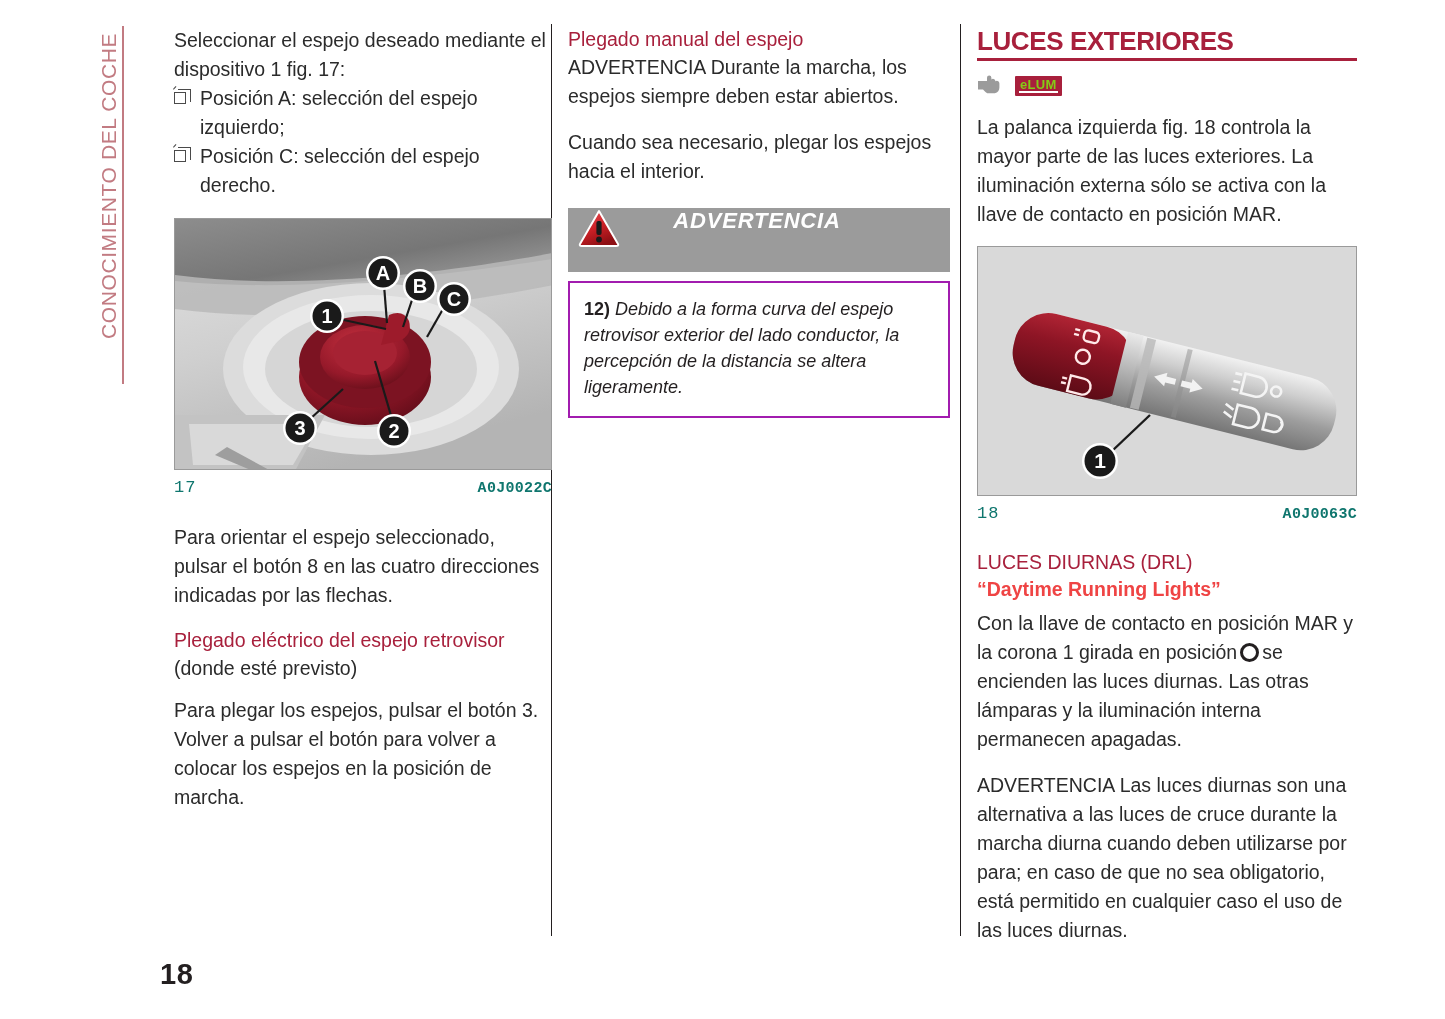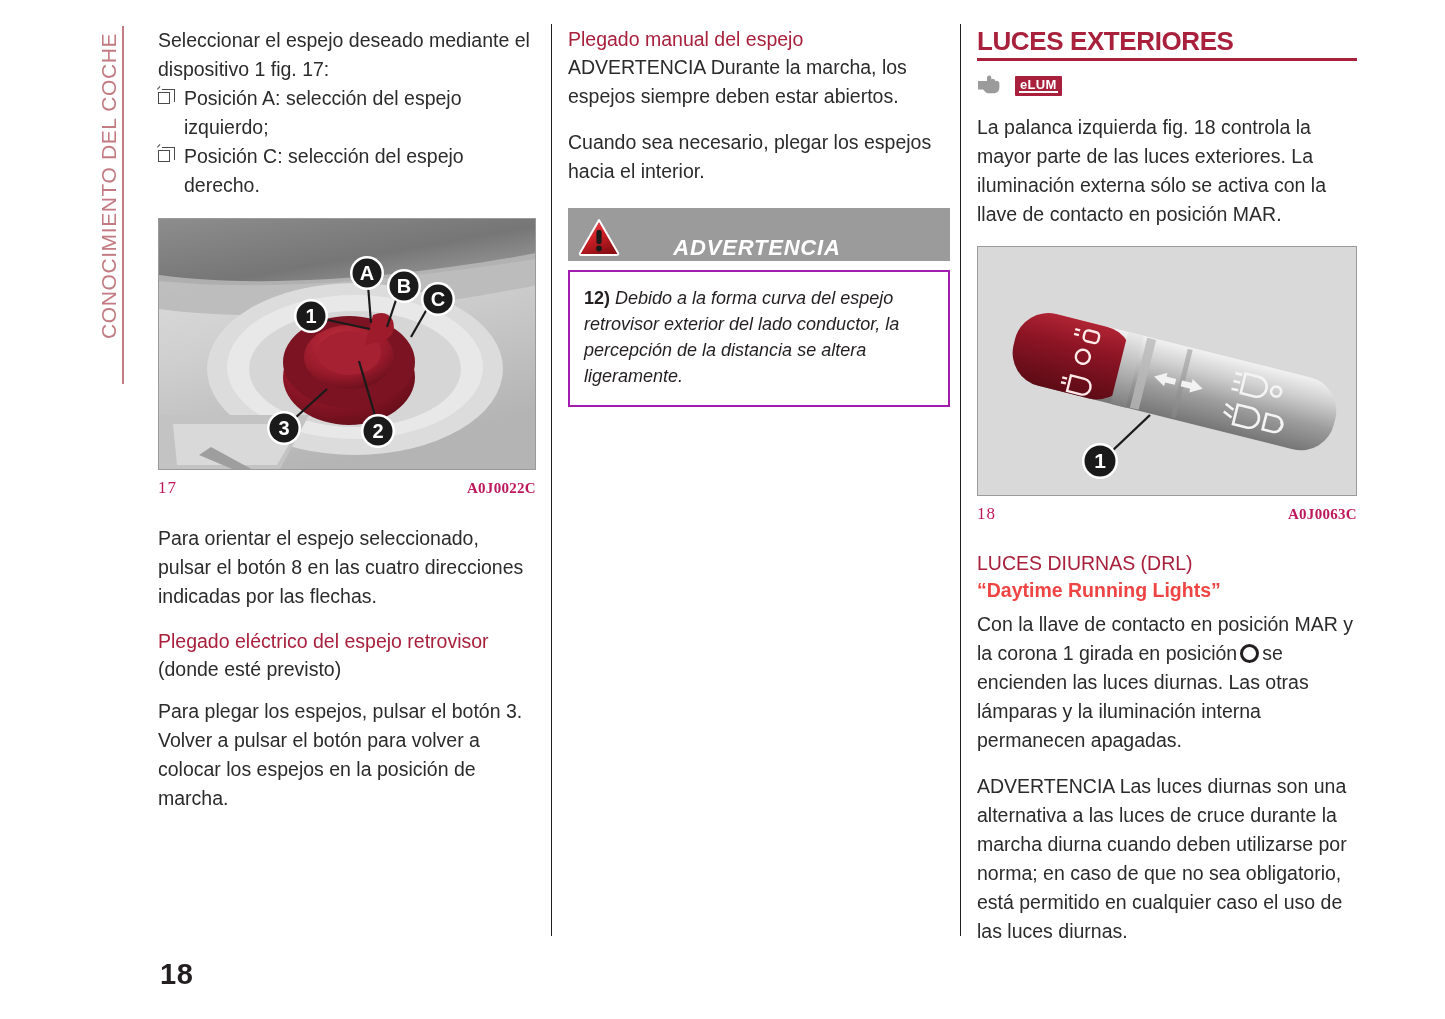--- a/index.html
+++ b/index.html
@@ -32,21 +32,21 @@
   }
   .sidebar-rule {
     position: absolute;
     right: 0; top: 0;
     width: 2px; height: 358px;
     background: #c27b82;
   }
 
   
   .col { position: absolute; top: 26px; }
-  .col-1 { left: 158px; width: 378px; }
+  .col-1 { left: 174px; width: 378px; }
   .col-2 { left: 568px; width: 382px; }
   .col-3 { left: 977px; width: 380px; }
 
   .vrule {
     position: absolute;
     top: 24px;
     width: 1px; height: 912px;
     background: #231f20;
   }
   .vrule-1 { left: 551px; }
@@ -136,33 +136,33 @@
     position: relative;
     overflow: hidden;
   }
   .fig-caption-row {
     display: flex;
     justify-content: space-between;
     align-items: baseline;
     margin-top: 8px;
     font-size: 15px;
     font-weight: bold;
-    color: #be185d;
+    color: #0f766e;
     letter-spacing: 0.3px;
-    font-family: Liberation Serif, serif;
+    font-family: Liberation Mono, monospace;
     gap: 12px;
   }
   .fig-num { font-weight: normal; font-size: 17px; letter-spacing: 1px; }
 
   
   .warn-header {
     background: #9b9b9b;
-    height: 53px;
+    height: 64px;
     display: flex;
-    align-items: flex-end;
+    align-items: flex-start;
     padding-left: 10px;
     margin-bottom: 9px;
   }
   .warn-title {
     flex: 1;
     text-align: center;
     color: #ffffff;
     font-size: 22px;
     font-weight: bold;
     font-style: italic;
@@ -186,21 +186,21 @@
   
   .elum-row {
     display: flex;
     align-items: center;
     gap: 8px;
     margin-bottom: 12px;
     height: 30px;
   }
   .elum-badge {
     background: #a8203c;
-    color: #ffffff;
+    color: #84cc16;
     font-size: 13px;
     font-weight: bold;
     letter-spacing: 0.3px;
     padding: 3px 5px 6px 5px;
     line-height: 11px;
     border-radius: 1px;
     position: relative;
   }
   .elum-badge::after {
     content: "";
@@ -465,18 +465,18 @@
       </div>
     </div>
 
     <h3 class="sub-red" style="margin-top:26px;">LUCES DIURNAS (DRL)</h3>
     <h3 class="sub-black">“Daytime Running Lights”</h3>
 
     <p class="body" style="margin-top:6px;">
       <span>Con la llave de contacto en posición MAR y la corona 1 girada en posición</span><span class="ring-glyph"></span><span>se encienden las luces diurnas. Las otras lámparas y la iluminación interna permanecen apagadas.</span>
     </p>
 
-    <p class="body">ADVERTENCIA Las luces diurnas son una alternativa a las luces de cruce durante la marcha diurna cuando deben utilizarse por norma; en caso de que no sea obligatorio, está permitido en cualquier caso el uso de las luces diurnas.</p>
+    <p class="body">ADVERTENCIA Las luces diurnas son una alternativa a las luces de cruce durante la marcha diurna cuando deben utilizarse por para; en caso de que no sea obligatorio, está permitido en cualquier caso el uso de las luces diurnas.</p>
   </div>
 
   <div class="page-number">18</div>
 
 </div>
 
 </body></html>

